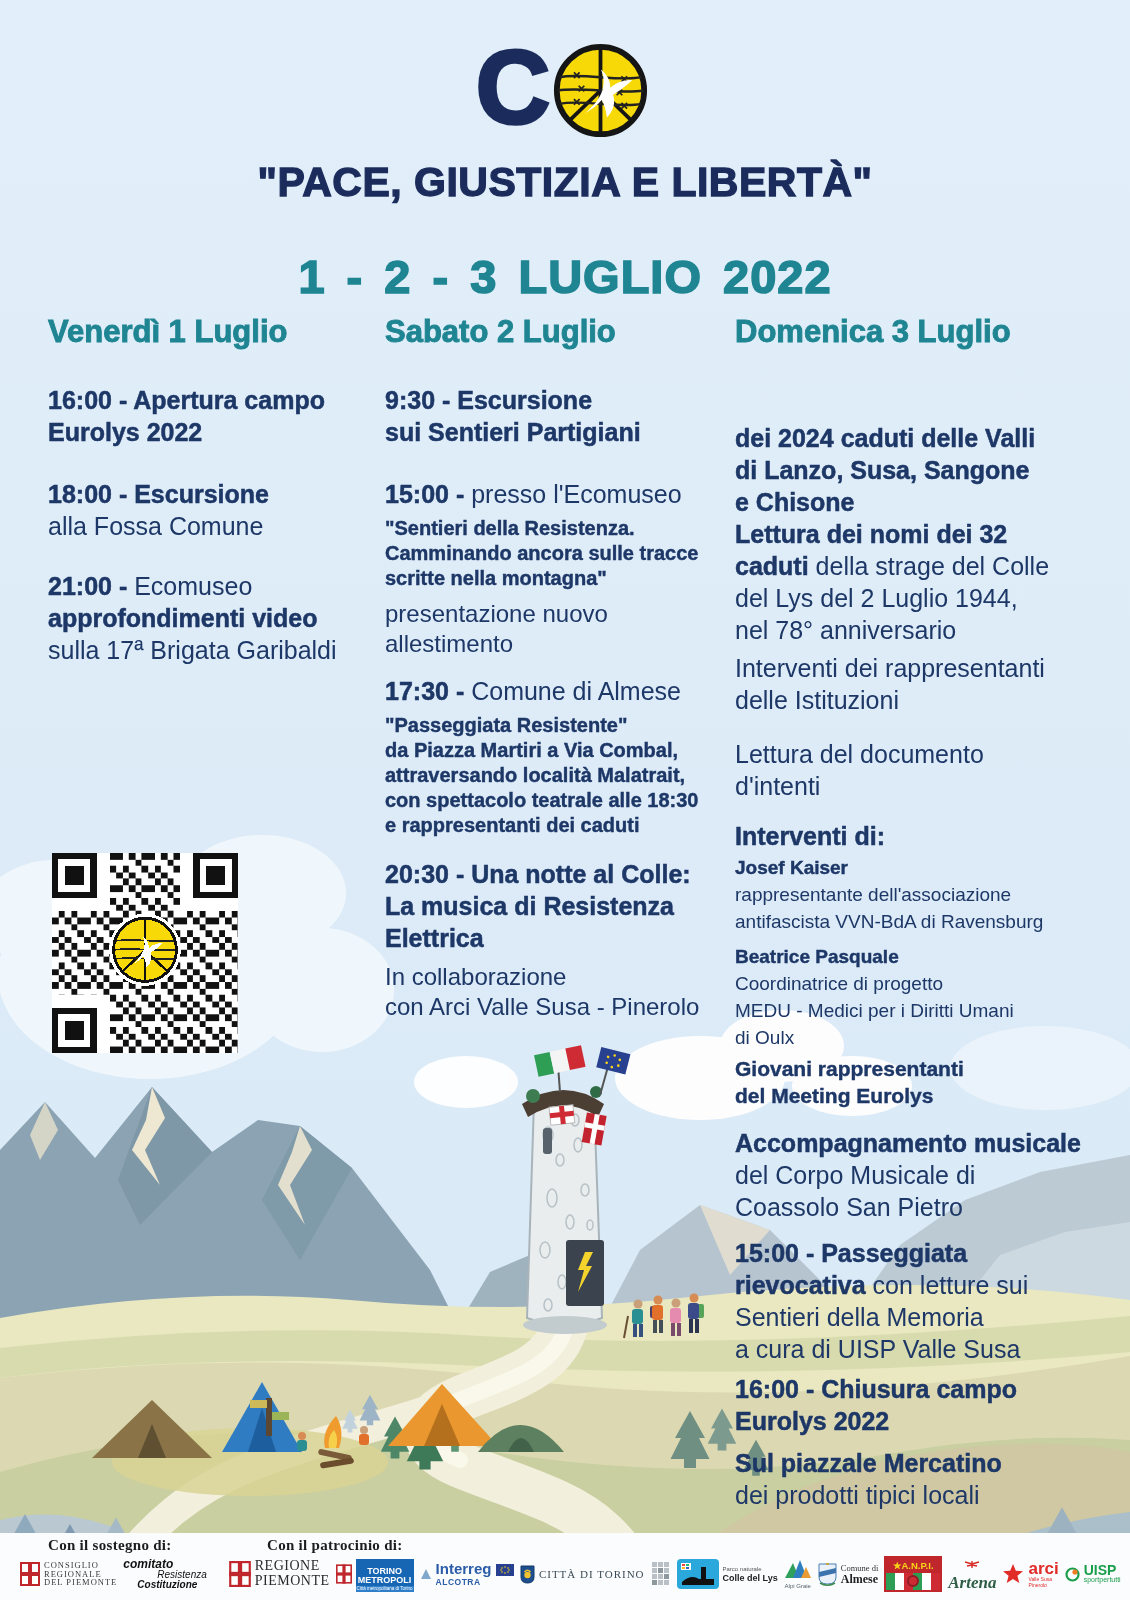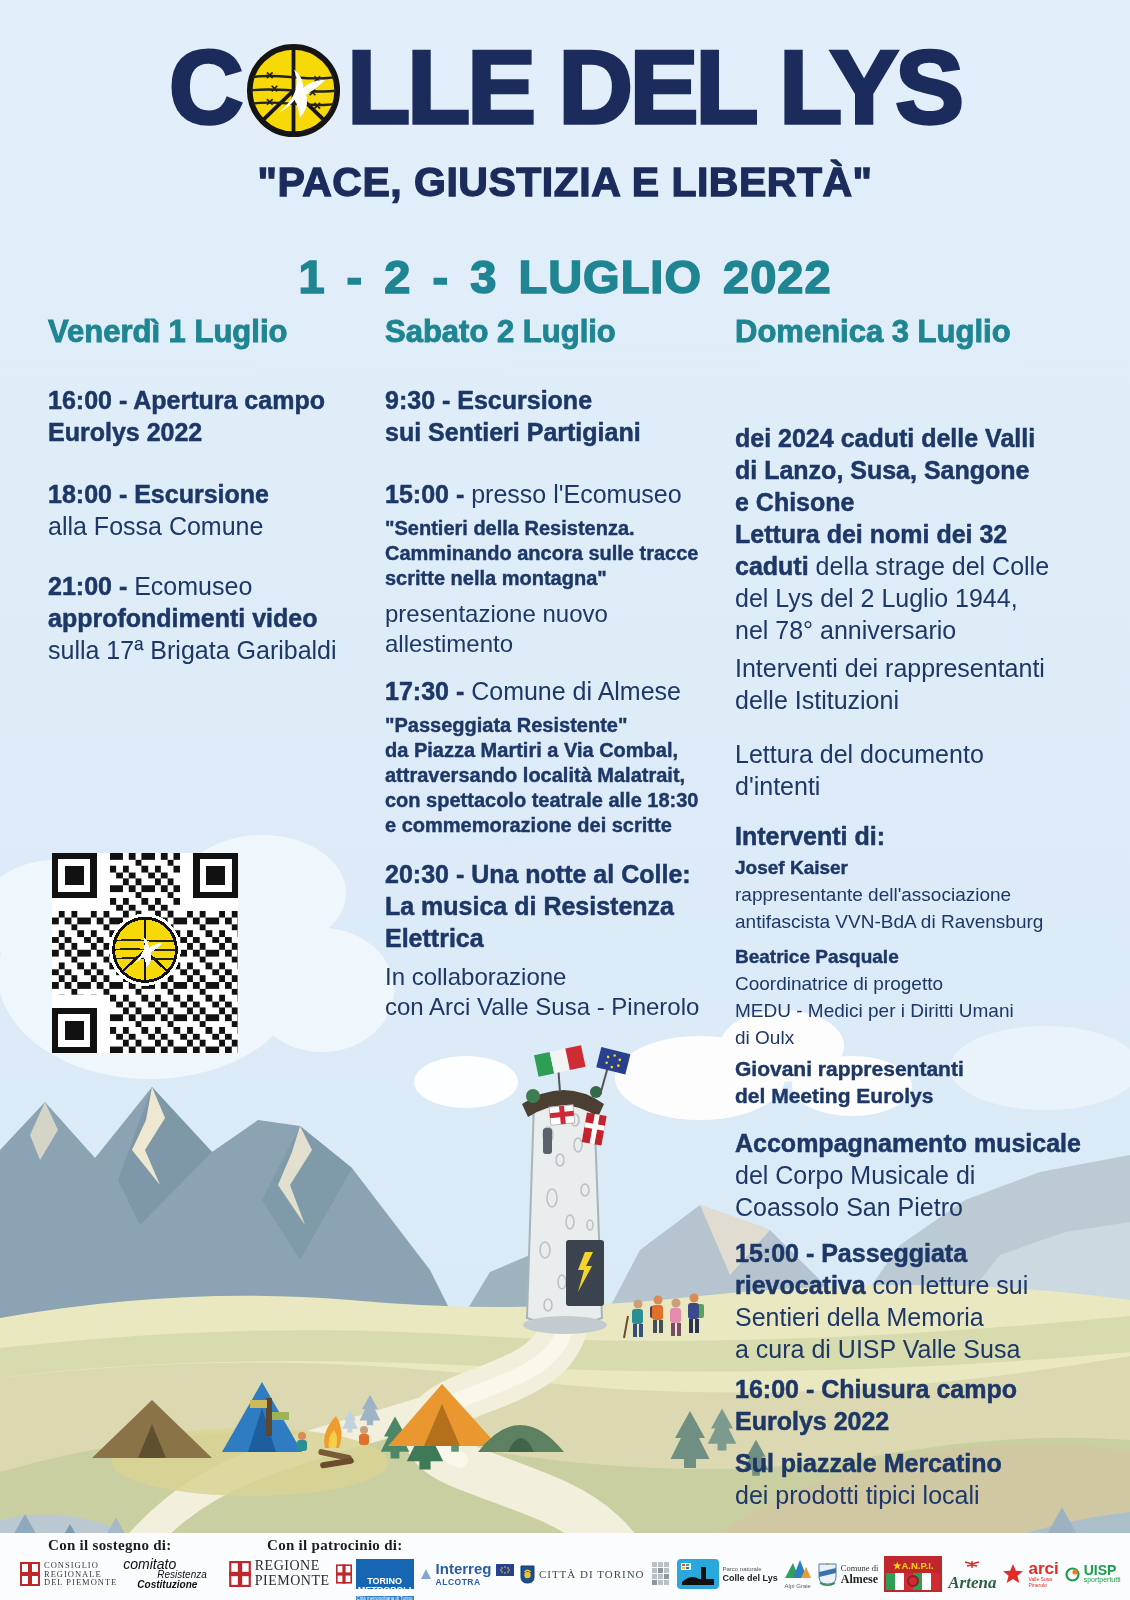--- a/index.html
+++ b/index.html
@@ -40,26 +40,26 @@
   .flabel{position:absolute;top:4px;font-family:"Liberation Serif",serif;font-size:15px;
     color:#1d1d1d;font-weight:bold;letter-spacing:.3px}
   #lab-support{left:48px}
   #lab-patro{left:267px}
   .lrow{position:absolute;left:20px;top:22px;right:4px;display:flex;align-items:center;gap:6px}
   .lg{display:flex;align-items:center;gap:4px;flex:none}
   .lg .tt{line-height:1.05}
   .serif{font-family:"Liberation Serif",serif}
   .consiglio-t{font-size:8.5px;letter-spacing:1px;color:#3a3a3a}
   .comitato{display:block;color:#101010}
-  .comitato .c1{font-style:italic;font-weight:normal;font-size:14px;line-height:12px}
+  .comitato .c1{font-style:italic;font-weight:bold;font-size:12px;line-height:12px}
   .comitato .c2{font-style:italic;font-size:10px;line-height:10px;padding-left:34px}
   .comitato .c3{font-style:italic;font-weight:bold;font-size:10px;line-height:10px;padding-left:14px}
   .regione-t{font-size:14px;color:#2b2b2b;letter-spacing:.5px}
   .tormet{width:58px;height:30px;background:#1766b3;color:#fff;font-weight:bold;
-    font-size:9px;line-height:10px;text-align:center;padding-top:18px}
+    font-size:9px;line-height:10px;text-align:center;padding-top:8px}
   .tormet .sub{font-weight:normal;font-size:4.5px;line-height:6px;background:#2f7ec9}
   .interreg-t{color:#2a5ca8;font-weight:bold;font-size:15px}
   .alcotra{color:#2a5ca8;font-weight:bold;font-size:8.5px;letter-spacing:.5px}
   .cittor{font-family:"Liberation Serif",serif;font-size:11px;letter-spacing:1px;color:#3a4a55;font-variant:small-caps}
   .parco-t1{font-size:6px;color:#555;line-height:7px}
   .parco-t2{font-size:9px;font-weight:bold;color:#222;line-height:10px}
   .alpi-t{font-size:6px;color:#55636d;text-align:center;line-height:7px}
   .almese-t1{font-family:"Liberation Serif",serif;font-size:8.5px;color:#333;line-height:9px}
   .almese-t2{font-family:"Liberation Serif",serif;font-size:12px;font-weight:bold;color:#222;line-height:12px}
   .anpi{width:58px;height:36px;border:2px solid #c0272d;background:#14532d}
@@ -265,41 +265,40 @@
             <line x1="27" y1="51" x2="33" y2="45"></line>
           <line x1="67" y1="49" x2="73" y2="55"></line>
             <line x1="67" y1="55" x2="73" y2="49"></line>
           <line x1="22" y1="59" x2="28" y2="65"></line>
             <line x1="22" y1="65" x2="28" y2="59"></line>
           <line x1="72" y1="63" x2="78" y2="69"></line>
             <line x1="72" y1="69" x2="78" y2="63"></line>
         </g>
         <use href="#dove-shape" fill="#ffffff" transform="translate(8,4) scale(0.92)"></use>
       </svg>
-      <span>LLE DEL LYS</span>
     </div>
     <div class="subtitle">"PACE, GIUSTIZIA E LIBERTÀ"</div>
     <div class="date">1 - 2 - 3  LUGLIO 2022</div>
   </header>
 
   <section class="col" id="col1">
     <h2 style="margin:0 0 34px">Venerdì 1 Luglio</h2>
     <p class="ev" style="margin:0 0 30px"><b>16:00 - Apertura campo</b><br><b>Eurolys 2022</b></p>
     <p class="ev" style="margin:0 0 28px"><b>18:00 - Escursione</b><br><span>alla Fossa Comune</span></p>
     <p class="ev"><b>21:00 - </b><span>Ecomuseo</span><br><b>approfondimenti video</b><br><span>sulla 17ª Brigata Garibaldi</span></p>
   </section>
 
   <section class="col" id="col2">
     <h2 style="margin:0 0 34px">Sabato 2 Luglio</h2>
     <p class="ev" style="margin:0 0 30px"><b>9:30 - Escursione</b><br><b>sui Sentieri Partigiani</b></p>
     <p class="ev" style="margin:0 0 6px"><b>15:00 - </b><span>presso l'Ecomuseo</span></p>
     <p class="q" style="margin:0 0 8px"><span>"Sentieri della Resistenza.</span><br><span>Camminando ancora sulle tracce</span><br><span>scritte nella montagna"</span></p>
     <p class="note" style="margin:0 0 16px"><span>presentazione nuovo</span><br><span>allestimento</span></p>
     <p class="ev" style="margin:0 0 6px"><b>17:30 - </b><span>Comune di Almese</span></p>
-    <p class="q" style="margin:0 0 20px"><span>"Passeggiata Resistente"</span><br><span>da Piazza Martiri a Via Combal,</span><br><span>attraversando località Malatrait,</span><br><span>con spettacolo teatrale alle 18:30</span><br><span>e commemorazione dei scritte</span></p>
+    <p class="q" style="margin:0 0 20px"><span>"Passeggiata Resistente"</span><br><span>da Piazza Martiri a Via Combal,</span><br><span>attraversando località Malatrait,</span><br><span>con spettacolo teatrale alle 18:30</span><br><span>e rappresentanti dei caduti</span></p>
     <p class="ev" style="margin:0 0 8px"><b>20:30 - Una notte al Colle:</b><br><b>La musica di Resistenza</b><br><b>Elettrica</b></p>
     <p class="note"><span>In collaborazione</span><br><span>con Arci Valle Susa - Pinerolo</span></p>
   </section>
 
   <section class="col" id="col3">
     <h2 style="margin:0 0 40px">Domenica 3 Luglio</h2>
     <p class="ev" style="margin:0"><br><b>dei 2024 caduti delle Valli</b><br><b>di Lanzo, Susa, Sangone</b><br><b>e Chisone</b></p>
     <p class="ev" style="margin:0 0 6px"><b>Lettura dei nomi dei 32</b><br><b>caduti</b><span> della strage del Colle</span><br><span>del Lys del 2 Luglio 1944,</span><br><span>nel 78° anniversario</span></p>
     <p class="ev" style="margin:0 0 22px"><span>Interventi dei rappresentanti</span><br><span>delle Istituzioni</span></p>
     <p class="ev" style="margin:0 0 18px"><span>Lettura del documento</span><br><span>d'intenti</span></p>

